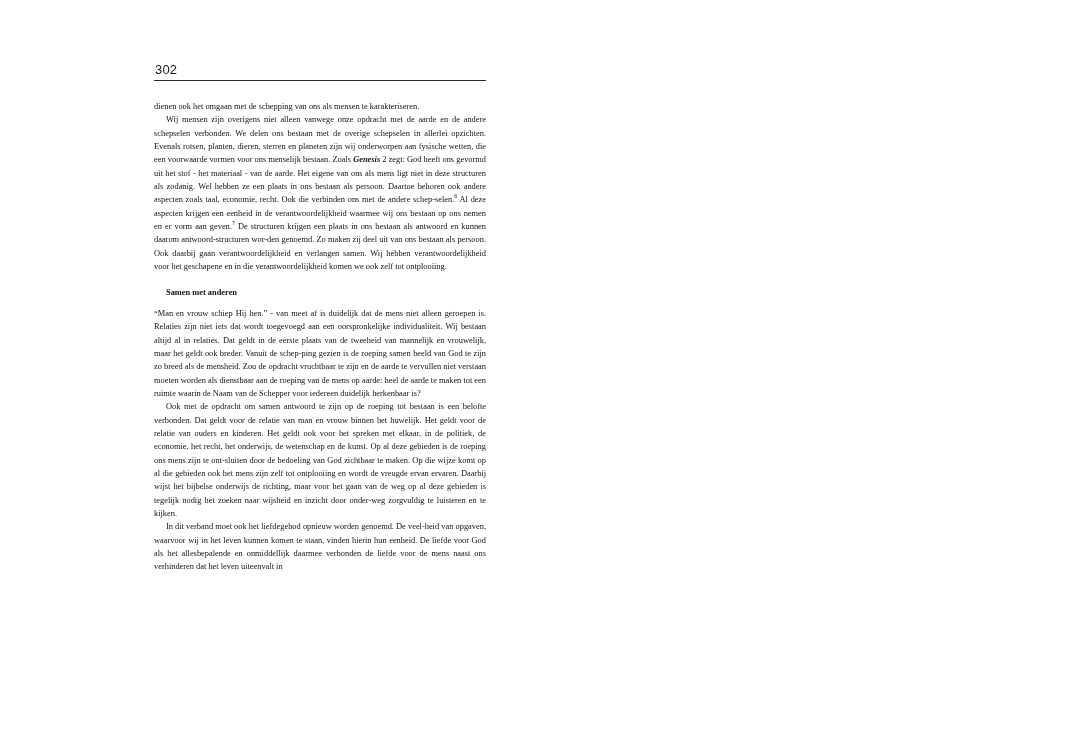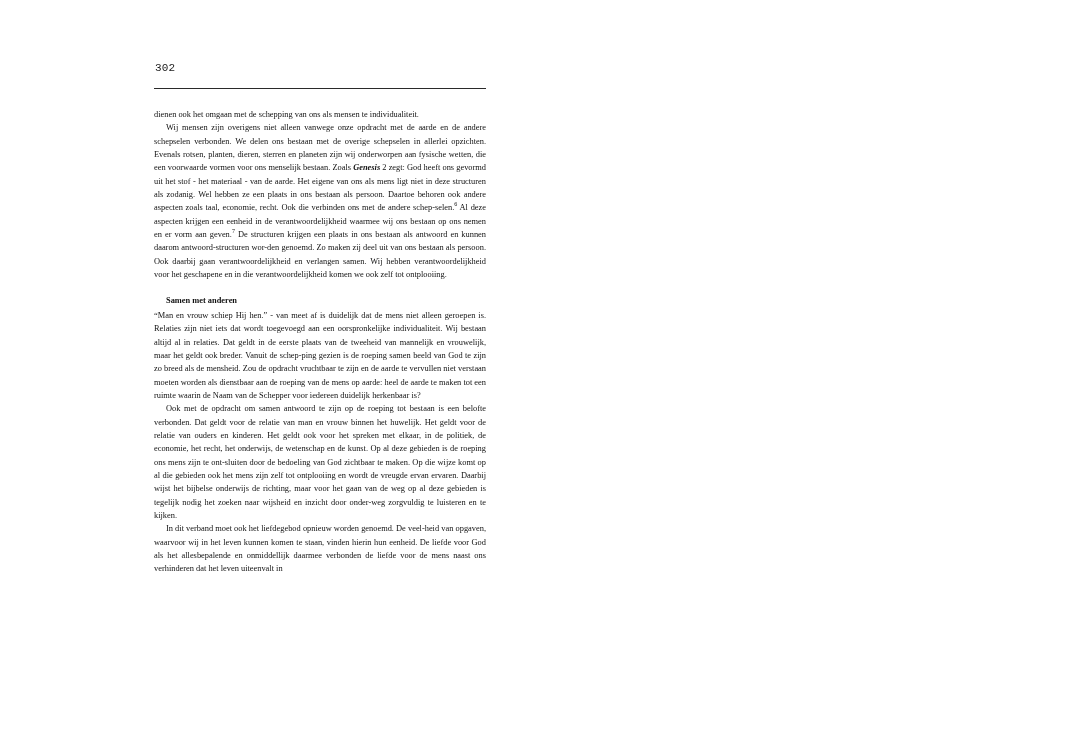--- a/index.html
+++ b/index.html
@@ -22,25 +22,25 @@
     height: 738px;
     background: #ffffff;
   }
   .sheet {
     position: absolute;
     left: 154px;
     top: 62px;
     width: 332px;
   }
   .page-number {
-    font-family: Liberation Mono, monospace;
-    font-size: 11px;
+    font-family: Liberation Sans, sans-serif;
+    font-size: 13px;
     letter-spacing: 0.2px;
     color: #1a1a1a;
-    margin-bottom: 14px;
+    margin-bottom: 3px;
     padding-left: 1px;
   }
   .header-rule {
     border-top: 0.8px solid #2a2a2a;
     width: 332px;
     margin-bottom: 19px;
   }
   .body-text {
     font-size: 8.4px;
     line-height: 13.35px;
@@ -53,21 +53,21 @@
   p {
     margin: 0;
   }
   p.indent {
     text-indent: 12px;
   }
   .subhead {
     font-size: 8.4px;
     font-weight: bold;
     line-height: 13.35px;
-    margin: 13px 0 1px 0;
+    margin: 13px 0 7px 0;
     text-indent: 12px;
     color: #111111;
   }
   .it {
     font-style: italic;
     font-weight: bold;
   }
   sup {
     font-size: 6px;
     vertical-align: super;
@@ -78,21 +78,21 @@
 <body>
 
 <div class="page">
   <div class="sheet">
 
     <div class="page-number">302</div>
     <div class="header-rule"></div>
 
     <div class="body-text">
 
-      <p class="body-text">dienen ook het omgaan met de schepping van ons als mensen te individualiteit.</p>
+      <p class="body-text">dienen ook het omgaan met de schepping van ons als mensen te karakteriseren.</p>
 
       <p class="body-text indent"><span>Wij mensen zijn overigens niet alleen vanwege onze opdracht met de aarde en de andere schepselen verbonden. We delen ons bestaan met de overige schepselen in allerlei opzichten. Evenals rotsen, planten, dieren, sterren en planeten zijn wij onderworpen aan fysische wetten, die een voorwaarde vormen voor ons menselijk bestaan. Zoals </span><span class="it">Genesis</span><span> 2 zegt: God heeft ons gevormd uit het stof - het materiaal - van de aarde. Het eigene van ons als mens ligt niet in deze structuren als zodanig. Wel hebben ze een plaats in ons bestaan als persoon. Daartoe behoren ook andere aspecten zoals taal, economie, recht. Ook die verbinden ons met de andere schep-selen.</span><sup>6</sup><span> Al deze aspecten krijgen een eenheid in de verantwoordelijkheid waarmee wij ons bestaan op ons nemen en er vorm aan geven.</span><sup>7</sup><span> De structuren krijgen een plaats in ons bestaan als antwoord en kunnen daarom antwoord-structuren wor-den genoemd. Zo maken zij deel uit van ons bestaan als persoon. Ook daarbij gaan verantwoordelijkheid en verlangen samen. Wij hebben verantwoordelijkheid voor het geschapene en in die verantwoordelijkheid komen we ook zelf tot ontplooiing.</span></p>
 
       <h2 class="subhead">Samen met anderen</h2>
 
       <p class="body-text">“Man en vrouw schiep Hij hen.” - van meet af is duidelijk dat de mens niet alleen geroepen is. Relaties zijn niet iets dat wordt toegevoegd aan een oorspronkelijke individualiteit. Wij bestaan altijd al in relaties. Dat geldt in de eerste plaats van de tweeheid van mannelijk en vrouwelijk, maar het geldt ook breder. Vanuit de schep-ping gezien is de roeping samen beeld van God te zijn zo breed als de mensheid. Zou de opdracht vruchtbaar te zijn en de aarde te vervullen niet verstaan moeten worden als dienstbaar aan de roeping van de mens op aarde: heel de aarde te maken tot een ruimte waarin de Naam van de Schepper voor iedereen duidelijk herkenbaar is?</p>
 
       <p class="body-text indent">Ook met de opdracht om samen antwoord te zijn op de roeping tot bestaan is een belofte verbonden. Dat geldt voor de relatie van man en vrouw binnen het huwelijk. Het geldt voor de relatie van ouders en kinderen. Het geldt ook voor het spreken met elkaar, in de politiek, de economie, het recht, het onderwijs, de wetenschap en de kunst. Op al deze gebieden is de roeping ons mens zijn te ont-sluiten door de bedoeling van God zichtbaar te maken. Op die wijze komt op al die gebieden ook het mens zijn zelf tot ontplooiing en wordt de vreugde ervan ervaren. Daarbij wijst het bijbelse onderwijs de richting, maar voor het gaan van de weg op al deze gebieden is tegelijk nodig het zoeken naar wijsheid en inzicht door onder-weg zorgvuldig te luisteren en te kijken.</p>
 
       <p class="body-text indent">In dit verband moet ook het liefdegebod opnieuw worden genoemd. De veel-heid van opgaven, waarvoor wij in het leven kunnen komen te staan, vinden hierin hun eenheid. De liefde voor God als het allesbepalende en onmiddellijk daarmee verbonden de liefde voor de mens naast ons verhinderen dat het leven uiteenvalt in</p>

